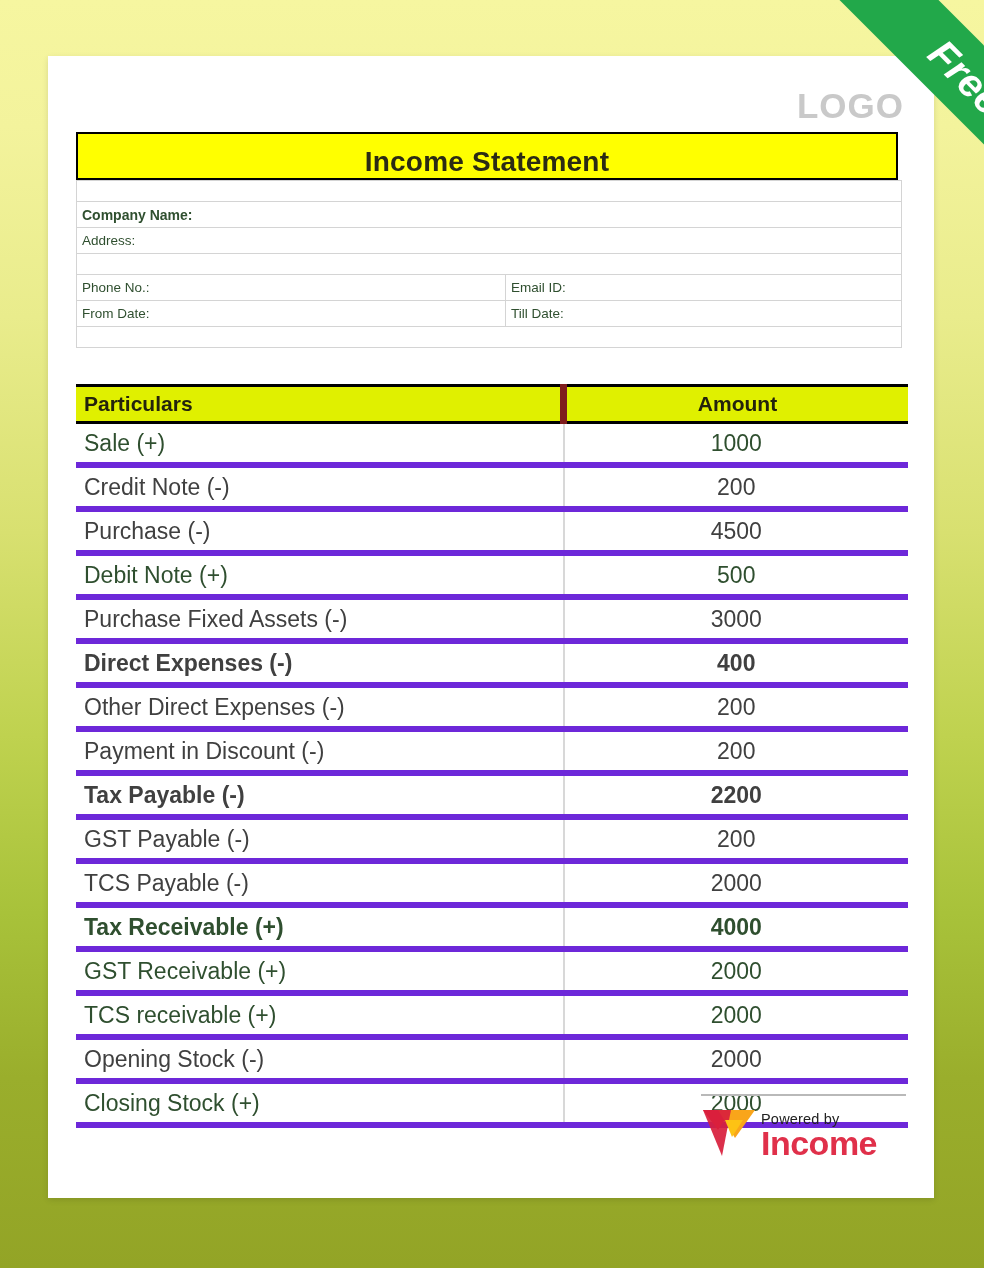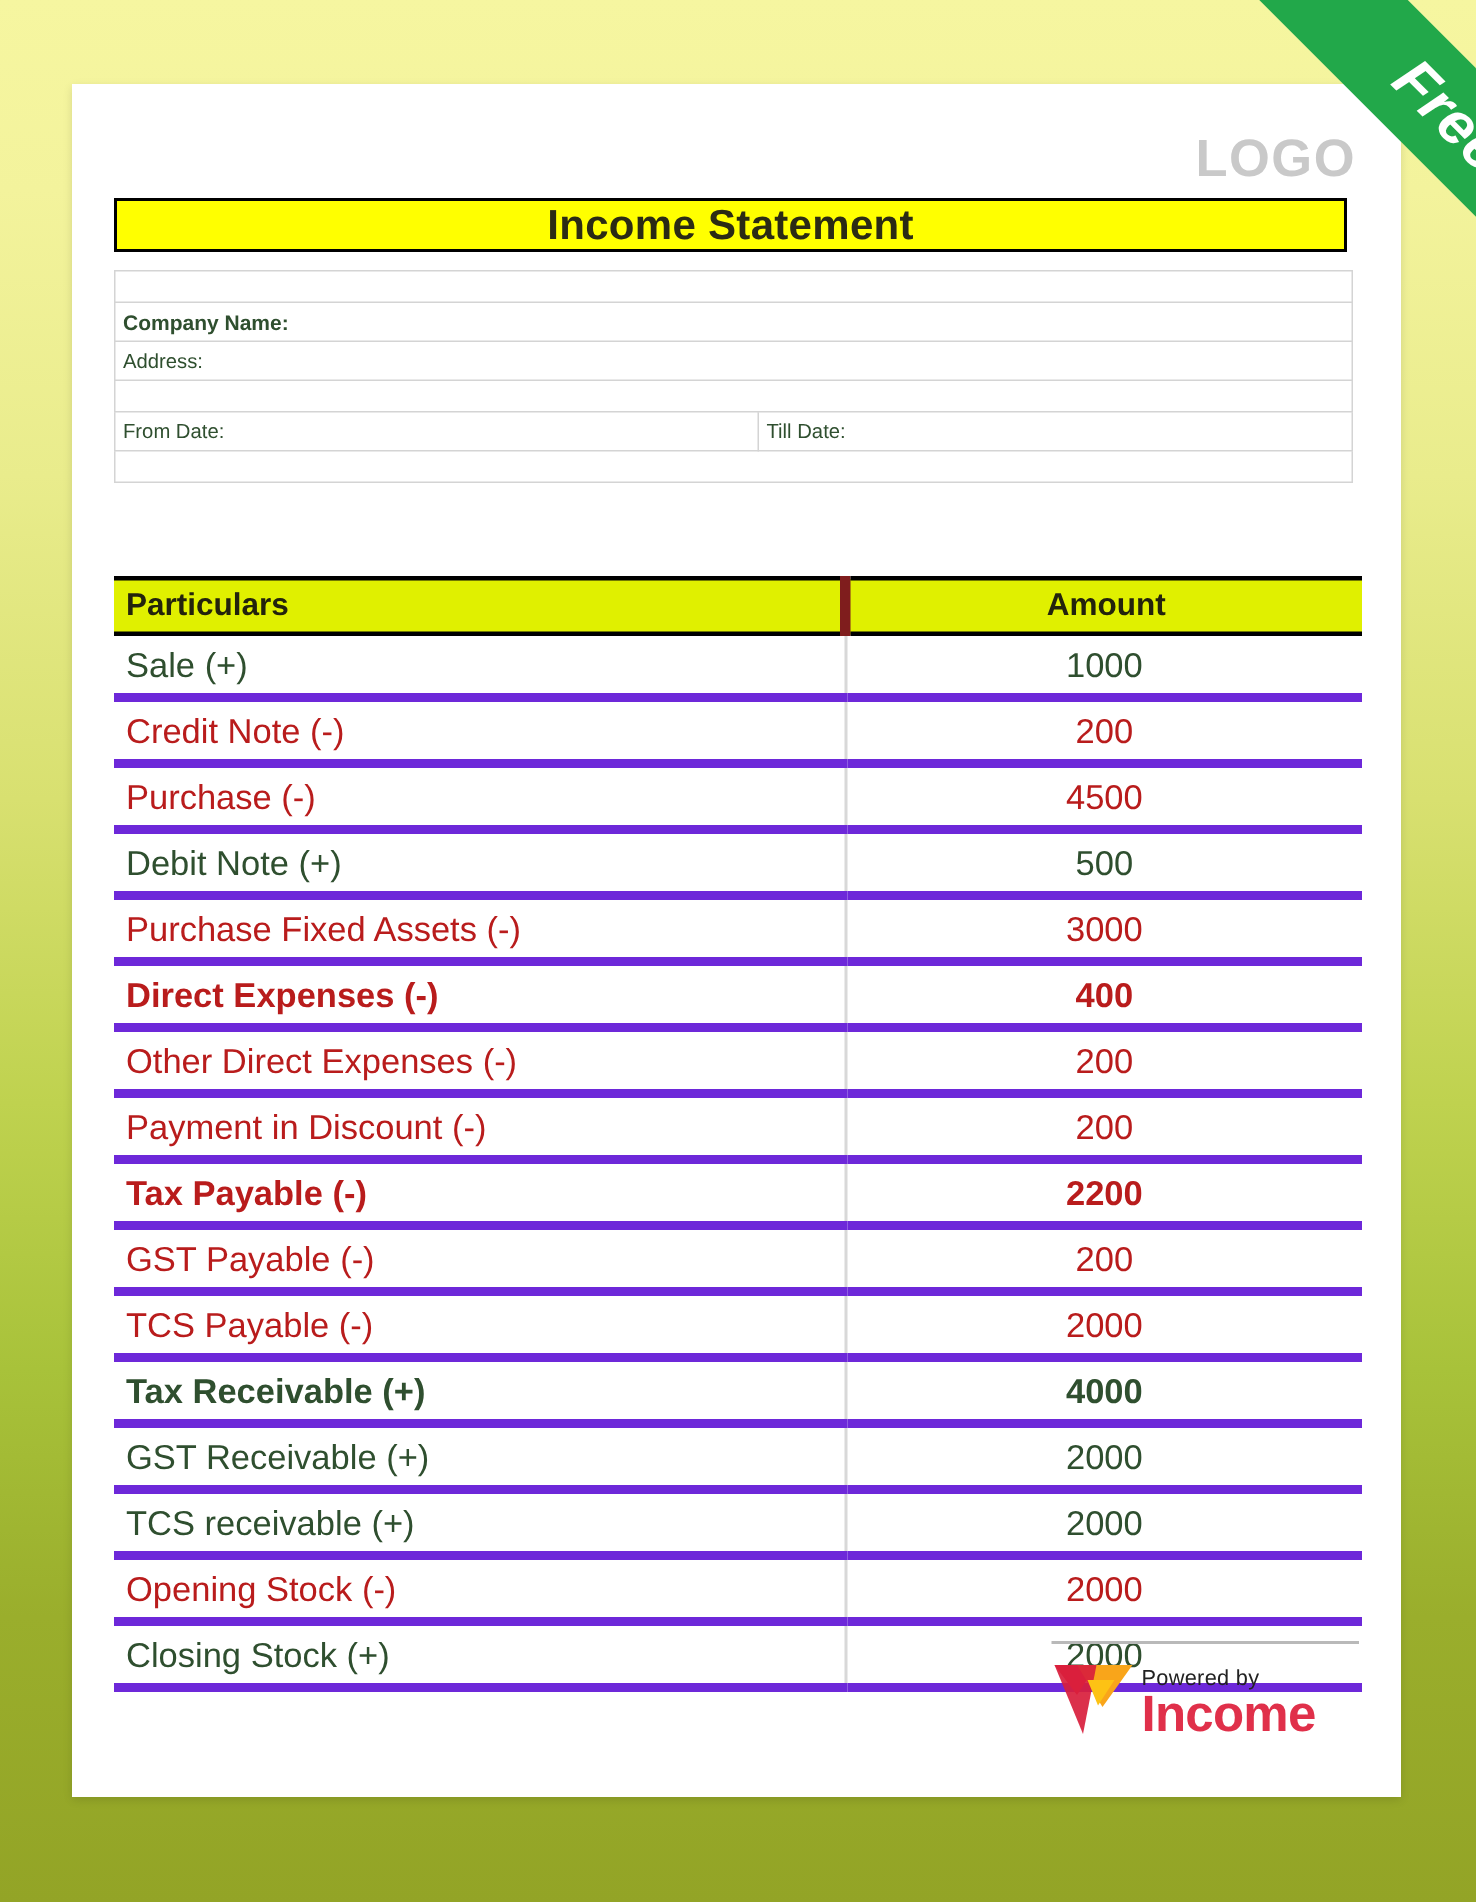--- a/index.html
+++ b/index.html
@@ -48,26 +48,26 @@
     line-height: 1;
     user-select: none;
   }
 
   
   .title-bar {
     position: absolute;
     left: 28px;
     top: 76px;
     width: 822px;
-    height: 36px;
+    height: 48px;
     background: #ffff00;
     border: 2px solid #000000;
     box-sizing: border-box;
     display: flex;
-    align-items: flex-start;
+    align-items: flex-end;
     justify-content: center;
   }
   .title-bar .title-text {
     font-size: 28px;
     font-weight: 700;
     color: #2b2b14;
     letter-spacing: .2px;
   }
 
   
@@ -127,21 +127,21 @@
   }
   .main-table td.particular {
     text-align: left;
     padding-left: 8px;
     border-right: 2px solid #d8d8d8;
   }
   .main-table td.amount {
     text-align: center;
   }
   .pos { color: #2f4f2f; }
-  .neg { color: #b91c1c; }
+  .neg { color: #404040; }
   .bold-row { font-weight: 700; }
 
   
   .footer {
     position: absolute;
     right: 28px;
     bottom: 38px;
     width: 205px;
   }
   .footer-rule {
@@ -231,20 +231,24 @@
         <td class="spacer" colspan="2"></td>
       </tr>
       <tr>
         <td class="bold" colspan="2">Company Name:</td>
       </tr>
       <tr>
         <td colspan="2">Address:</td>
       </tr>
       <tr>
         <td class="spacer" colspan="2"></td>
+      </tr>
+      <tr>
+        <td>Phone No.:</td>
+        <td>Email ID:</td>
       </tr>
       <tr>
         <td>From Date:</td>
         <td>Till Date:</td>
       </tr>
       <tr>
         <td class="spacer" colspan="2"></td>
       </tr>
     </tbody>
   </table>

